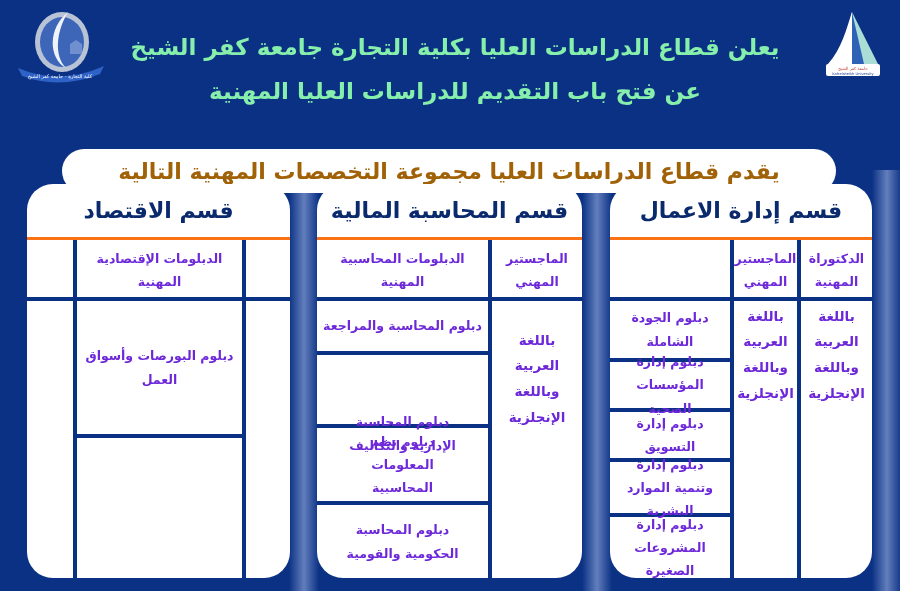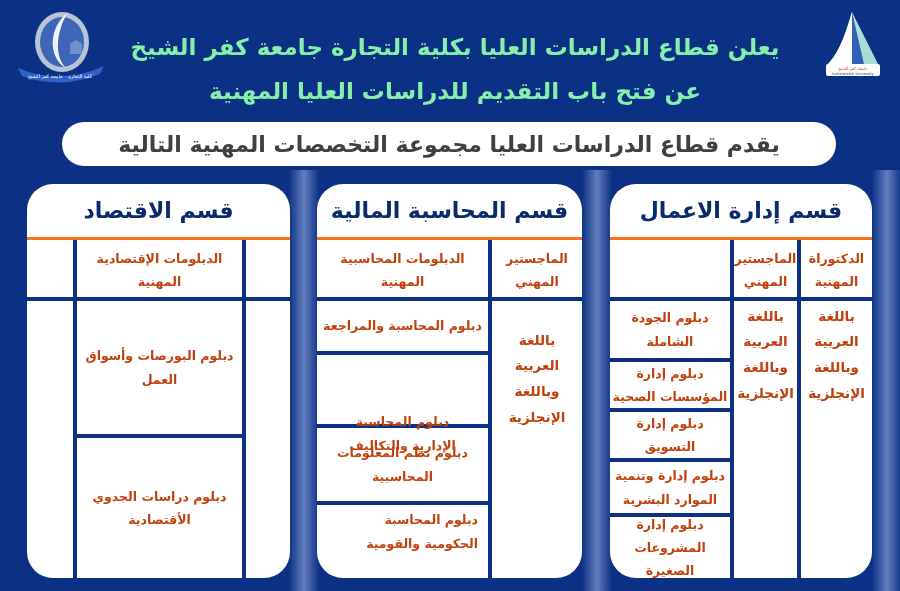--- a/index.html
+++ b/index.html
@@ -17,39 +17,39 @@
   .headline {
     position: absolute; left: 120px; right: 110px; text-align: center;
     color: #86efac; font-weight: bold; direction: rtl;
   }
   .headline.l1 { top: 34px; font-size: 23px; }
   .headline.l2 { top: 78px; font-size: 23px; }
   .logo { position: absolute; }
   .logo-left { left: 10px; top: 6px; width: 100px; height: 78px; }
   .logo-right { left: 812px; top: 8px; width: 80px; height: 72px; }
   .banner {
-    position: absolute; left: 62px; top: 122px; width: 774px; height: 44px;
+    position: absolute; left: 62px; top: 149px; width: 774px; height: 44px;
     background: #ffffff; border-radius: 22px;
     display: flex; align-items: center; justify-content: center;
-    font-size: 22px; font-weight: bold; color: #404040; direction: rtl;
+    font-size: 22px; font-weight: bold; color: #a16207; direction: rtl;
   }
   .card {
     position: absolute; top: 184px; height: 394px;
     background: #ffffff; border-radius: 26px; overflow: hidden;
   }
   .card-title {
     position: absolute; left: 0; right: 0; top: 0; height: 56px;
     display: flex; align-items: center; justify-content: center;
     font-size: 22px; font-weight: bold; direction: rtl; color: #0b2a6e;
     border-bottom: 3px solid #f97316;
   }
   .cell {
     position: absolute; display: flex; align-items: center; justify-content: center;
-    text-align: center; direction: rtl; font-weight: bold; color: #c2410c;
-    font-size: 12.5px; line-height: 1.85; padding: 0 0;
+    text-align: center; direction: rtl; font-weight: bold; color: #6d28d9;
+    font-size: 12.5px; line-height: 1.85; padding: 0 6px;
   }
   .cell.hdr { font-size: 12.5px; }
   .cell.big { font-size: 13.5px; line-height: 1.9; }
   .vline { position: absolute; width: 4px; background: #0b3184; }
   .hline { position: absolute; height: 4px; background: #0b3184; }
 </style>
 </head>
 <body>
 
 <div class="glow" style="left:289px;"></div>
@@ -118,28 +118,27 @@
   <div class="hline" style="left:0; width:172px; top:317px;"></div>
 
   <div class="cell hdr" style="left:175px; width:90px; top:59px; height:54px;">الماجستير المهني</div>
   <div class="cell hdr" style="left:0; width:171px; top:59px; height:54px;">الدبلومات المحاسبية المهنية</div>
 
   <div class="cell big" style="left:190px; width:60px; top:140px; height:110px;">باللغة العربية وباللغة الإنجلزية</div>
 
   <div class="cell" style="left:0; width:171px; top:117px; height:50px;">دبلوم المحاسبة والمراجعة</div>
   <div class="cell" style="left:20px; width:131px; top:171px; height:69px;margin-top:44px;">دبلوم المحاسبة الإدارية والتكاليف</div>
   <div class="cell" style="left:20px; width:131px; top:244px; height:73px;">دبلوم نظم المعلومات المحاسبية</div>
-  <div class="cell" style="left:10px; width:151px; top:311px; height:73px;text-align:right;">دبلوم المحاسبة الحكومية والقومية</div>
+  <div class="cell" style="left:10px; width:151px; top:321px; height:73px;">دبلوم المحاسبة الحكومية والقومية</div>
 </div>
 
 <div class="card" style="left:27px; width:263px;">
   <div class="card-title">قسم الاقتصاد</div>
 
   <div class="vline" style="left:46px; top:56px; bottom:0;"></div>
   <div class="vline" style="left:215px; top:56px; bottom:0;"></div>
   <div class="hline" style="left:0; right:0; top:113px;"></div>
   <div class="hline" style="left:47px; width:169px; top:250px;"></div>
 
   <div class="cell hdr" style="left:50px; width:165px; top:59px; height:54px;">الدبلومات الإقتصادية المهنية</div>
 
   <div class="cell" style="left:50px; width:165px; top:117px; height:133px;">دبلوم البورصات وأسواق العمل</div>
-  <div class="cell" style="left:50px; width:165px; top:254px; height:140px;">دبلوم دراسات الجدوي الأقتصادية</div>
 </div>
 
 </body></html>

